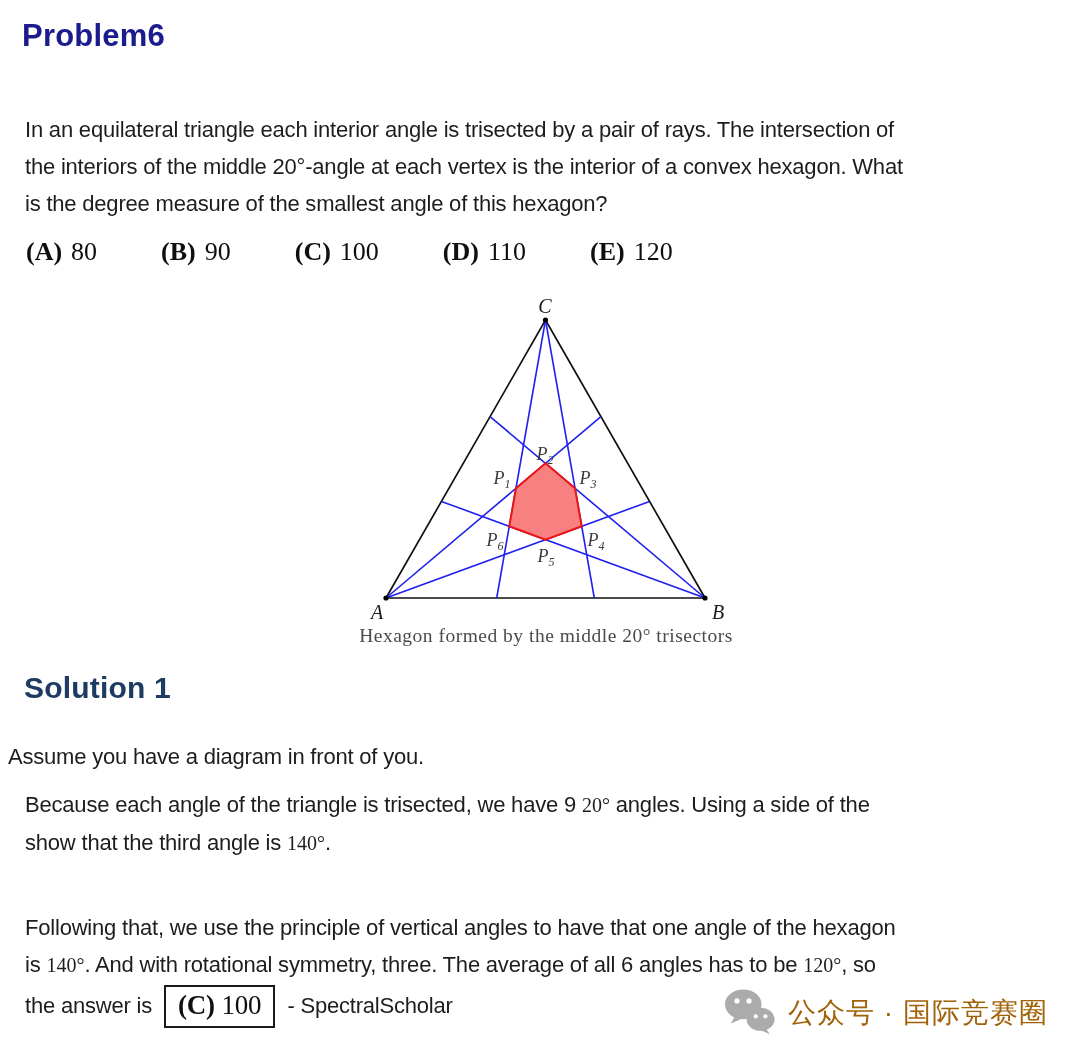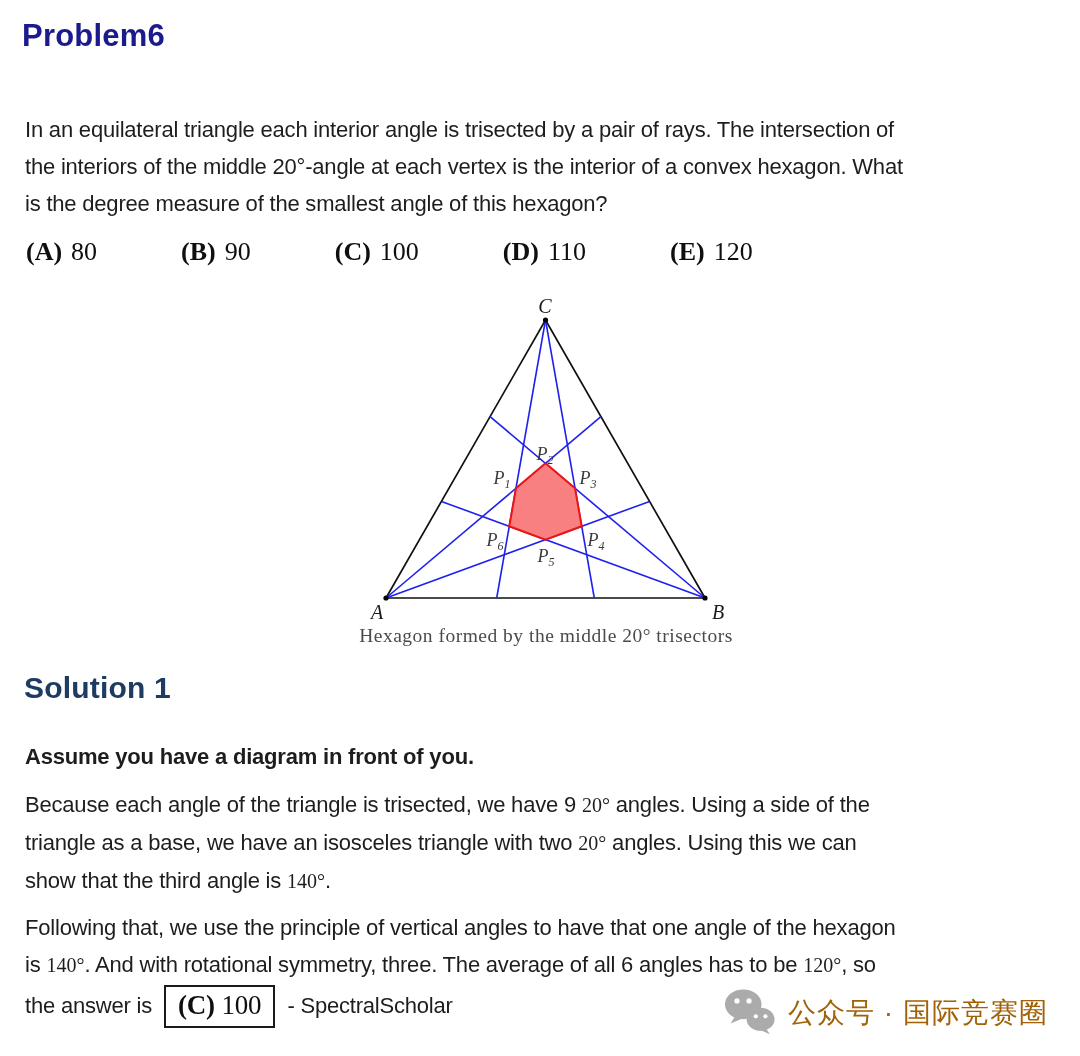--- a/index.html
+++ b/index.html
@@ -3,21 +3,21 @@
 <meta charset="utf-8">
 <style>
   html,body{margin:0;padding:0;background:#ffffff;}
   .page{position:relative;width:1076px;height:1056px;background:#ffffff;overflow:hidden;
         font-family:"Liberation Sans",sans-serif;color:#1d1d1d;}
   .abs{position:absolute;}
   h1.problem-title{margin:0;font-size:31px;font-weight:700;letter-spacing:0.2px;}
   h2.solution-title{margin:0;font-size:30px;font-weight:700;letter-spacing:0.2px;}
   .para .line{white-space:pre;line-height:37px;font-size:22px;letter-spacing:-0.2px;}
   .para .line .math{font-family:"Liberation Serif","DejaVu Serif",serif;font-size:20px;letter-spacing:0;}
-  .choices{display:flex;gap:84px;font-family:"Liberation Serif","DejaVu Serif",serif;
+  .choices{display:flex;gap:64px;font-family:"Liberation Serif","DejaVu Serif",serif;
            font-size:26px;color:#0f0f0f;}
   .choice .lbl{font-weight:700;}
   .choice .val{margin-left:9px;}
   .answer-line{display:flex;align-items:center;gap:12px;font-size:22px;letter-spacing:-0.2px;}
   .answer-box{display:inline-block;border:2px solid #1a1a1a;padding:3px 12px 5px 12px;
               font-family:"Liberation Serif","DejaVu Serif",serif;font-size:27px;color:#0f0f0f;
               white-space:pre;}
   .answer-box .lbl{font-weight:700;}
   .watermark{display:flex;align-items:center;gap:12px;color:#ababab;}
   .watermark .wm-text{font-size:28px;letter-spacing:1px;}
@@ -63,27 +63,26 @@
       <text x="545" y="460" text-anchor="middle" fill="#3a3a3a" font-family="&quot;Liberation Serif&quot;,&quot;DejaVu Serif&quot;,serif" font-style="italic" font-size="18">P<tspan dy="4" font-size="12">2</tspan></text>
       <text x="588" y="484" text-anchor="middle" fill="#3a3a3a" font-family="&quot;Liberation Serif&quot;,&quot;DejaVu Serif&quot;,serif" font-style="italic" font-size="18">P<tspan dy="4" font-size="12">3</tspan></text>
       <text x="596" y="546" text-anchor="middle" fill="#3a3a3a" font-family="&quot;Liberation Serif&quot;,&quot;DejaVu Serif&quot;,serif" font-style="italic" font-size="18">P<tspan dy="4" font-size="12">4</tspan></text>
       <text x="546" y="562" text-anchor="middle" fill="#3a3a3a" font-family="&quot;Liberation Serif&quot;,&quot;DejaVu Serif&quot;,serif" font-style="italic" font-size="18">P<tspan dy="4" font-size="12">5</tspan></text>
       <text x="495" y="546" text-anchor="middle" fill="#3a3a3a" font-family="&quot;Liberation Serif&quot;,&quot;DejaVu Serif&quot;,serif" font-style="italic" font-size="18">P<tspan dy="4" font-size="12">6</tspan></text>
       <text x="546" y="642" text-anchor="middle" fill="#4a4a4a" font-family="&quot;Liberation Serif&quot;,&quot;DejaVu Serif&quot;,serif" font-size="19.5" letter-spacing="0.5">Hexagon formed by the middle 20° trisectors</text>
     </svg>
 
   <h2 class="solution-title abs" style="left: 24px; top: 671px; color: rgb(30, 60, 98);">Solution 1</h2>
 
-  <div class="para abs" style="left:25px;top:738px;font-weight:bold;">
+  <div class="para abs" style="left:8px;top:738px;">
     <div class="line"><span class="txt">Assume you have a diagram in front of you.</span></div>
   </div>
 
   <div class="para abs" style="left:25px;top:786px;">
     <div class="line"><span class="txt">Because each angle of the triangle is trisected, we have 9 </span><span class="math">20°</span><span class="txt"> angles. Using a side of the</span></div>
-    <div class="line"><span class="txt">triangle as a base, we have an isosceles triangle with two </span><span class="math">20°</span><span class="txt"> angles. Using this we can</span></div>
     <div class="line"><span class="txt">show that the third angle is </span><span class="math">140°</span><span class="txt">.</span></div>
   </div>
 
   <div class="para abs" style="left:25px;top:909px;">
     <div class="line"><span class="txt">Following that, we use the principle of vertical angles to have that one angle of the hexagon</span></div>
     <div class="line"><span class="txt">is </span><span class="math">140°</span><span class="txt">. And with rotational symmetry, three. The average of all 6 angles has to be </span><span class="math">120°</span><span class="txt">, so</span></div>
   </div>
 
   <div class="answer-line abs" style="left:25px;top:981px;height:50px;">
     <span class="txt">the answer is</span>

